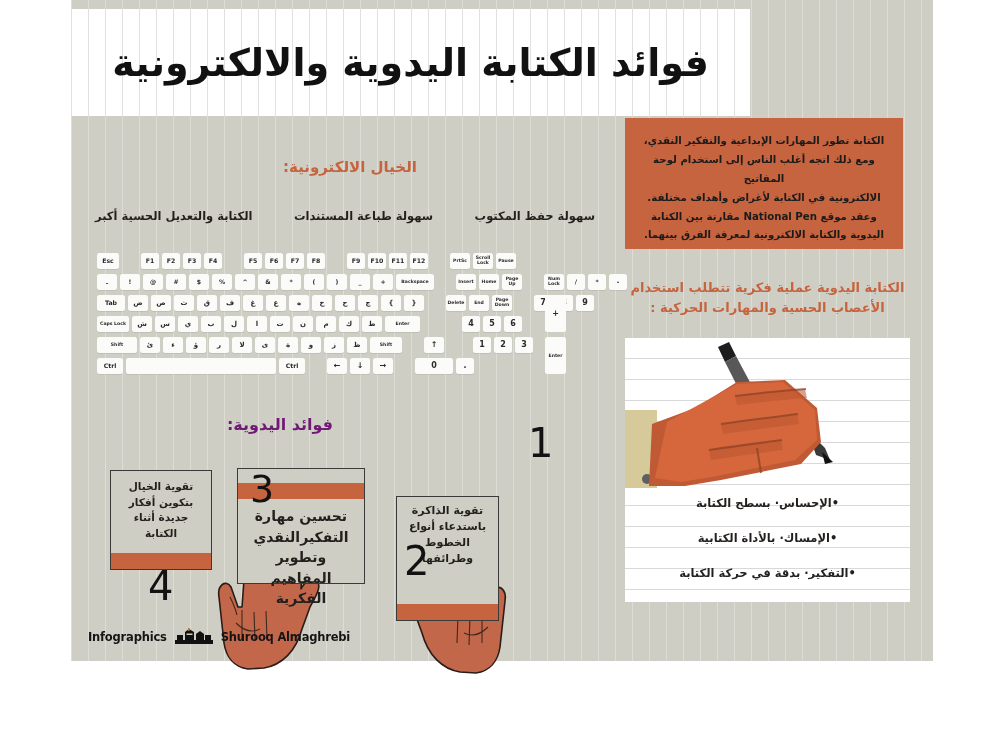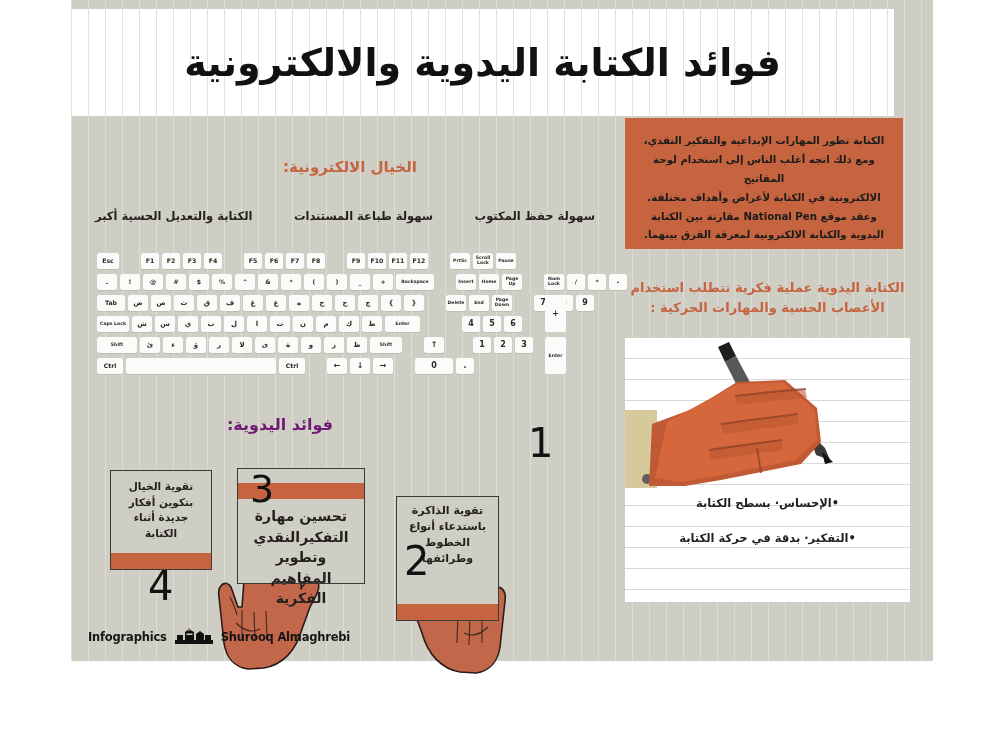--- a/index.html
+++ b/index.html
@@ -21,21 +21,21 @@
   
   .panel-stripes {
     position:absolute; inset:0;
     background-image: repeating-linear-gradient(
        to right, rgba(255,255,255,0.30) 0 1px, rgba(255,255,255,0) 1px 17px);
     pointer-events:none;
   }
 
   
   .title-band {
-    position:absolute; left:71px; top:9px; width:823px; height:107px;
+    position:absolute; left:71px; top:9px; width:679px; height:107px;
     background:#ffffff;
     background-image: repeating-linear-gradient(
        to right, rgba(200,200,200,0.55) 0 1px, rgba(255,255,255,0) 1px 17px);
     display:flex; align-items:center; justify-content:center;
   }
   .title-text {
     direction: rtl;
     font-family: "DejaVu Sans", "Liberation Sans", sans-serif;
     font-weight: 700;
     font-size: 38px;
@@ -433,20 +433,21 @@
           <path d="M110 58 C140 54 168 52 181 51"></path>
           <path d="M96 86 C130 81 158 78 173 76"></path>
           <path d="M84 112 C118 107 142 104 157 102"></path>
           <path d="M136 135 L132 110"></path>
         </g>
       </g>
     </svg>
 
     <div class="bullets">
       <div class="bullet">•الإحساس· بسطح الكتابة</div>
+      <div class="bullet">•الإمساك· بالأداة الكتابية</div>
       <div class="bullet">•التفكير· بدقة في حركة الكتابة</div>
     </div>
   </div>
 
   <div class="footer">
     <span class="footer-label">Infographics</span>
     <svg class="footer-logo" width="40" height="18" viewBox="0 0 40 18">
       <rect x="1" y="12" width="38" height="4" fill="#111111"></rect>
       <path d="M3 12 L3 7 L9 7 L9 12 Z" fill="#111111"></path>
       <path d="M11 12 L11 4 L15 1 L20 4 L20 12 Z" fill="#111111"></path>

